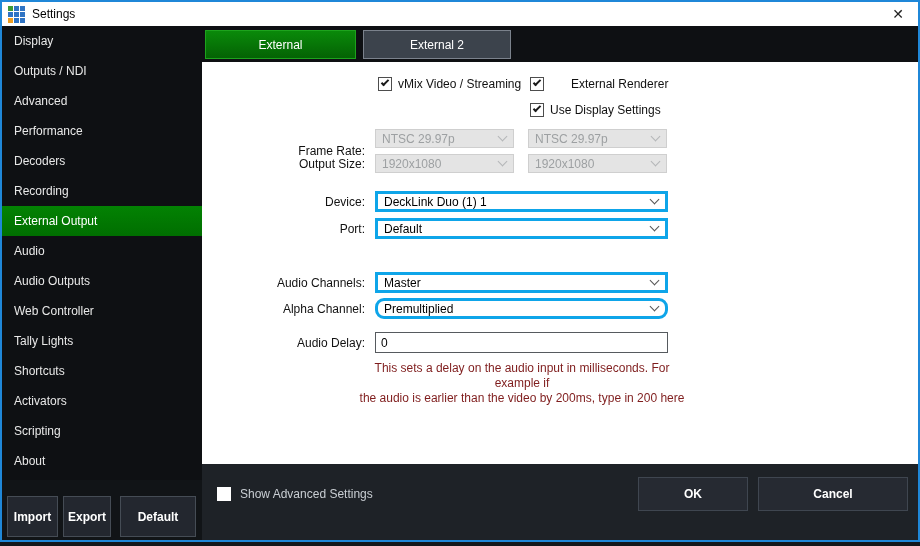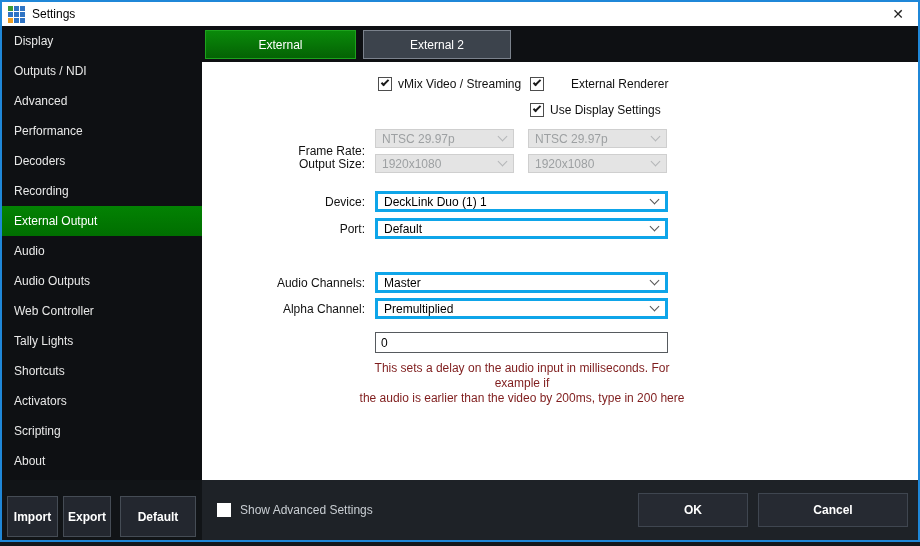--- a/index.html
+++ b/index.html
@@ -56,21 +56,21 @@
   .dd .chev { position:absolute; right:7px; top:50%; width:7px; height:7px; margin-top:-6px;
     border-right:1px solid #555; border-bottom:1px solid #555; transform:rotate(45deg); }
   .dd-enabled { background:#fff; border:3px solid #0ea5e9; color:#000; }
   .dd-disabled { background:#e4e4e4; border:1px solid #cfcfcf; color:#9da0a2; }
   .dd-disabled .chev { border-color:#b4b6b8; }
   .text-input { position:absolute; border:1px solid #565a5e; background:#fff; font-size:12px;
     padding-left:5px; font-family:"Liberation Sans", sans-serif; color:#000; }
   .help { position:absolute; font-size:12px; color:#7f1d1d; line-height:15px; text-align:center; }
 
   
-  .bottombar { height:60px; background:#1e2227; position:relative; flex:0 0 auto;padding-left:20px; }
+  .bottombar { height:76px; background:#1e2227; position:relative; flex:0 0 auto;padding-left:20px; }
   .adv-row { position:absolute; left:15px; top:0; height:60px; display:flex; align-items:center; }
   .adv-box { width:14px; height:14px; background:#fff; border:1px solid #fff; }
   .adv-label { margin-left:9px; font-size:12px; color:#c9ced3; }
   .dlg-btn { position:absolute; top:13px; height:34px; background:#262a32; border:1px solid #3f4650;
     color:#fff; font-weight:bold; font-size:12px; display:flex; align-items:center; justify-content:center; }
   .btn-ok { left:436px; width:110px; }
   .btn-cancel { left:556px; width:150px; }
 </style>
 </head>
 <body>
@@ -181,25 +181,26 @@
           <span class="chev"></span>
         </div>
 
         <div class="f-label" style="top:214px;">Audio Channels:</div>
         <div class="dd dd-enabled" style="left:173px; top:210px; width:293px; height:21px;">
           <span>Master</span>
           <span class="chev"></span>
         </div>
 
         <div class="f-label" style="top:240px;">Alpha Channel:</div>
-        <div class="dd dd-enabled" style="left:173px; top:236px; width:293px; height:21px;">
+        <div class="dd dd-enabled" style="left:173px; top:236px; width:293px; height:21px;border-radius:9px;">
           <span>Premultiplied</span>
           <span class="chev"></span>
         </div>
 
+        <div class="f-label" style="top:274px;">Audio Delay:</div>
         <input class="text-input" style="left: 173px; top: 270px; width: 293px; height: 21px;" value="0">
 
         <div class="help" style="left:150px; top:299px; width:340px;">
           <div>This sets a delay on the audio input in milliseconds. For example if</div>
           <div>the audio is earlier than the video by 200ms, type in 200 here</div>
         </div>
 
       </div>
 
       <div class="bottombar">

